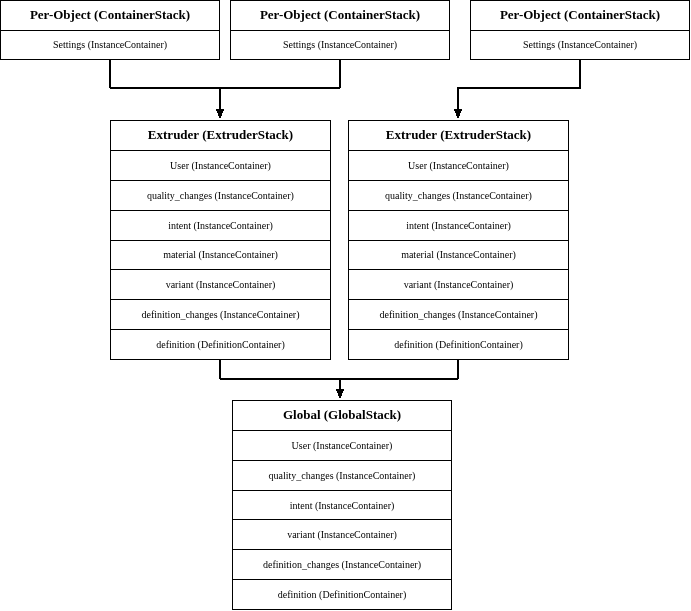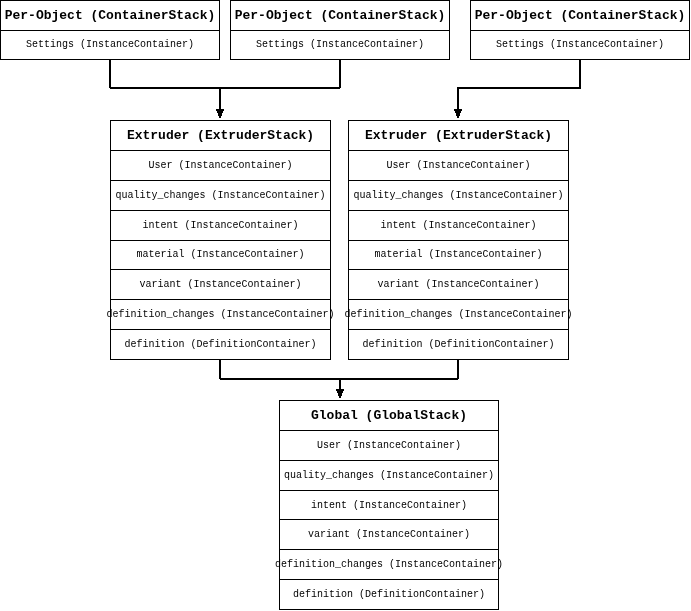--- a/index.html
+++ b/index.html
@@ -1,21 +1,21 @@
 <!DOCTYPE html>
 <html><head>
 <meta charset="utf-8">
 <style>
   html, body { margin: 0; padding: 0; background: #ffffff; }
   .canvas {
     position: relative;
     width: 691px;
     height: 611px;
     background: #ffffff;
-    font-family: Liberation Mono, monospace;
+    font-family: Liberation Serif, serif;
     color: #000000;
     overflow: hidden;
   }
   svg.connectors {
     position: absolute;
     left: 0; top: 0;
     width: 691px; height: 611px;
   }
   .stack {
     position: absolute;
@@ -41,21 +41,21 @@
     justify-content: center;
     border-top: 1.5px solid #000000;
     font-size: 10px;
     white-space: nowrap;
   }
   .pos-a  { left: 0;     top: 0;     width: 220px; height: 60px; }
   .pos-b  { left: 230px; top: 0;     width: 220px; height: 60px; }
   .pos-c  { left: 470px; top: 0;     width: 220px; height: 60px; }
   .pos-el { left: 110px; top: 120px; width: 221px; height: 240px; }
   .pos-er { left: 348px; top: 120px; width: 221px; height: 240px; }
-  .pos-g  { left: 232px; top: 400px; width: 220px; height: 210px; margin-left: 47px; }
+  .pos-g  { left: 232px; top: 400px; width: 220px; height: 210px; }
 </style>
 </head>
 <body>
 
 <div class="canvas">
 
   <svg class="connectors" viewBox="0 0 691 611" xmlns="http://www.w3.org/2000/svg" shape-rendering="crispEdges">
     <g stroke="#000000" stroke-width="1.5" fill="none">
       <path d="M110,60 V88 M340,60 V88 M110,88 H340 M220,88 V112"></path>
     </g>

